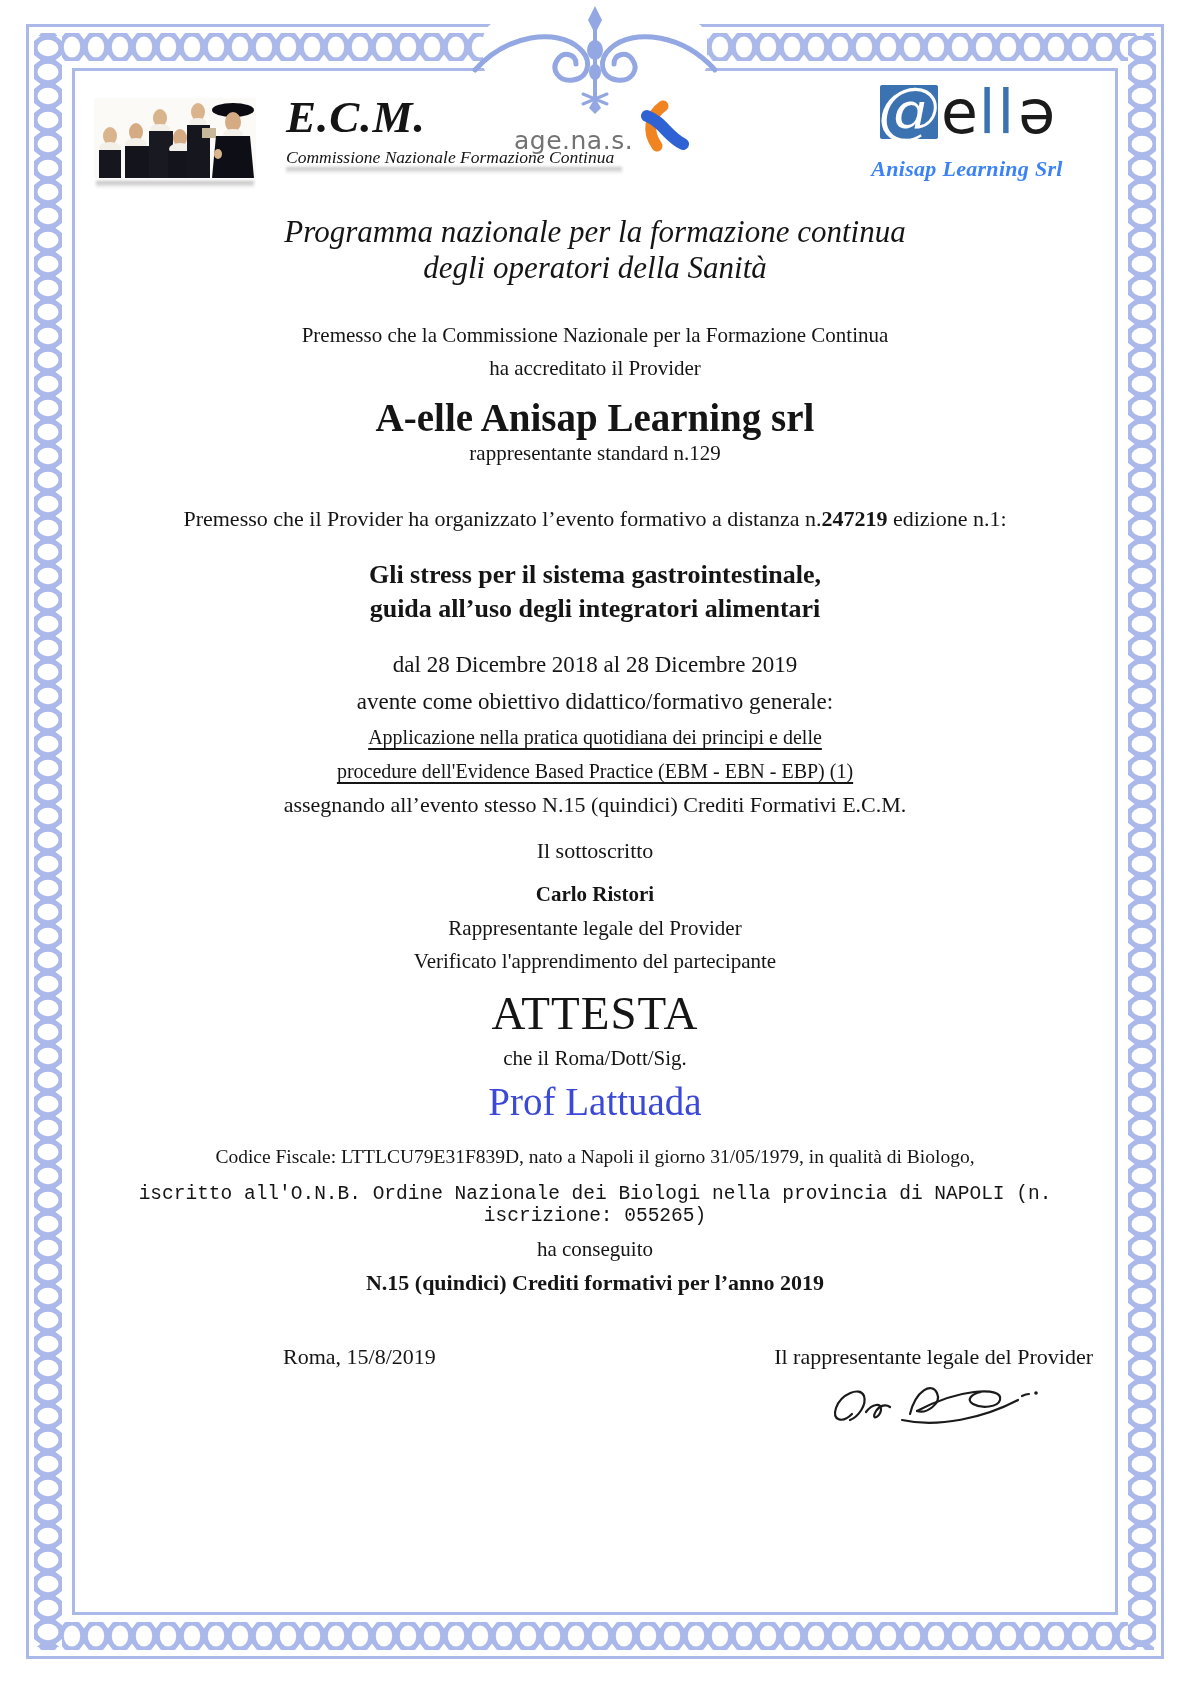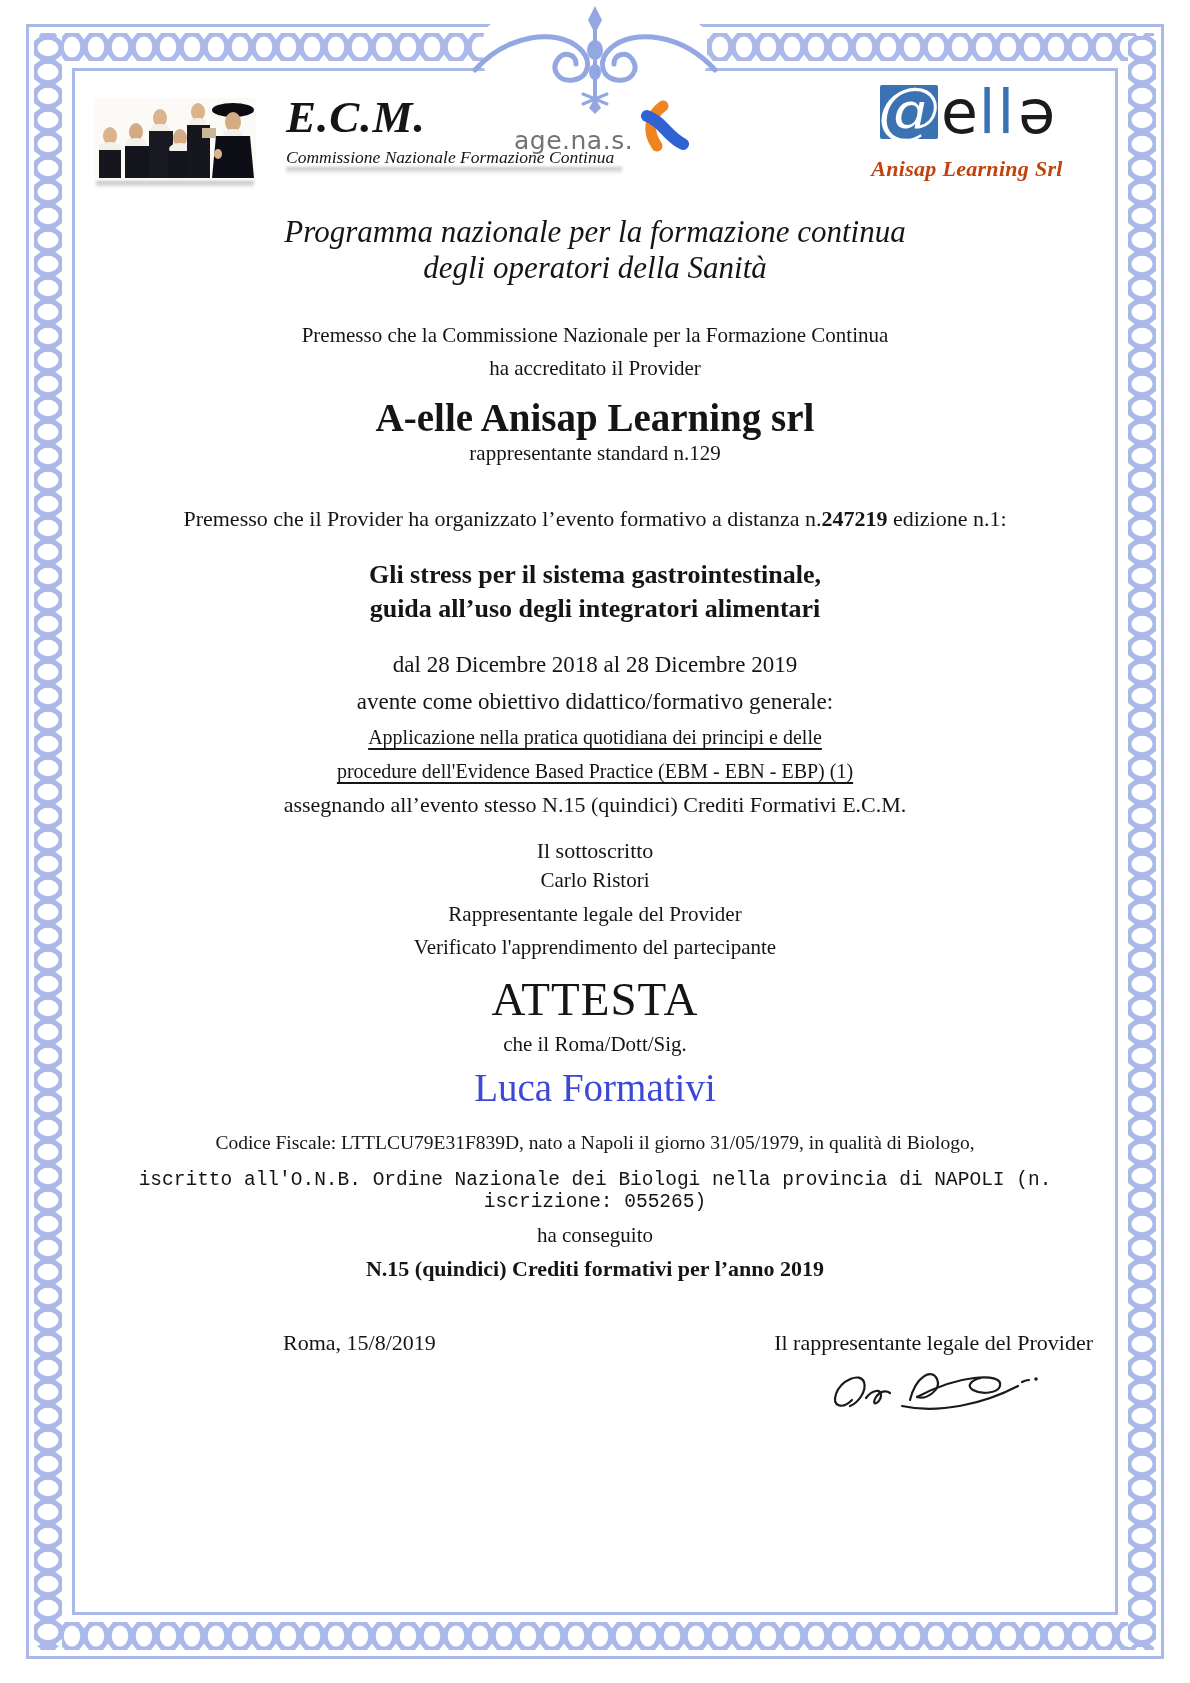--- a/index.html
+++ b/index.html
@@ -33,35 +33,35 @@
      background:linear-gradient(to bottom,rgba(90,90,90,.4),rgba(255,255,255,0));filter:blur(1.5px);}
   .agenas{position:absolute;left:424px;top:6px;display:flex;align-items:center;}
   .agenas-label{font-family:"DejaVu Sans",sans-serif;font-size:25px;color:#737373;letter-spacing:.5px;margin-top:26px;}
   .aelle{position:absolute;right:8px;top:-6px;width:250px;text-align:center;}
   .aelle-row{display:flex;align-items:center;justify-content:center;gap:3px;}
   .at-box{width:58px;height:54px;background:#3a72b2;display:flex;align-items:center;justify-content:center;overflow:hidden;border-radius:2px;}
   .at-box span{font-family:"DejaVu Serif",serif;font-style:italic;font-size:62px;color:#ffffff;line-height:1;margin-top:-4px;}
   .elle{font-family:"DejaVu Sans",sans-serif;font-size:60px;line-height:1;letter-spacing:-1px;}
   .elle .blk{color:#1b1b1b;}
   .elle .blu{color:#3a72b2;letter-spacing:2px;padding:0 2px;}
-  .aelle-sub{font-size:22px;font-weight:bold;font-style:italic;color:#c2410c;margin-top:14px;letter-spacing:.3px;}
+  .aelle-sub{font-size:22px;font-weight:bold;font-style:italic;color:#3b82f6;margin-top:14px;letter-spacing:.3px;}
   
   .content{position:absolute;left:85px;right:85px;top:198px;text-align:center;}
   .doc-title{font-size:31px;font-style:italic;line-height:1.15;margin-top:16px;}
   .intro{font-size:21px;line-height:1.55;margin-top:34px;}
   .provider-name{font-size:39px;font-weight:bold;margin-top:14px;line-height:1.05;}
   .accreditation{font-size:21px;margin-top:2px;}
   .premise{font-size:22px;margin-top:40px;}
   .course{font-size:26px;font-weight:bold;line-height:1.3;margin-top:26px;}
   .dates{font-size:23px;margin-top:26px;}
   .objective-intro{font-size:23px;margin-top:11px;text-align:center;}
   .objective{font-size:20px;margin-top:11px;text-decoration:underline;text-underline-offset:4px;}
   .credits-line{font-size:22px;margin-top:9px;}
   .sottoscritto{font-size:22px;margin-top:20px;}
-  .signer-name{font-size:21px;font-weight:normal;margin-top:4px;}
+  .signer-name{font-size:21px;font-weight:bold;margin-top:18px;}
   .signer-role{font-size:21px;margin-top:9px;}
   .verified{font-size:21px;margin-top:8px;}
   .attesta{font-size:47px;margin-top:12px;letter-spacing:1px;}
   .che-il{font-size:21px;margin-top:6px;}
   .participant{font-size:39px;margin-top:8px;}
   .fiscal{font-size:19.5px;margin-top:22px;}
   .registry{font-size:19.5px;margin-top:15px;font-family:Liberation Mono, monospace;}
   .achieved{font-size:21px;margin-top:10px;}
   .credits-final{font-size:22px;font-weight:bold;margin-top:8px;}
   .footer-row{display:flex;align-items:flex-start;margin-top:48px;text-align:left;}
@@ -224,21 +224,21 @@
     <div class="objective">procedure dell'Evidence Based Practice (EBM - EBN - EBP) (1)</div>
     <div class="credits-line">assegnando all’evento stesso N.15 (quindici) Crediti Formativi E.C.M.</div>
 
     <div class="sottoscritto">Il sottoscritto</div>
     <div class="signer-name">Carlo Ristori</div>
     <div class="signer-role">Rappresentante legale del Provider</div>
     <div class="verified">Verificato l'apprendimento del partecipante</div>
 
     <div class="attesta">ATTESTA</div>
     <div class="che-il">che il Roma/Dott/Sig.</div>
-    <div class="participant" style="color:#3c49d6;">Luca Formativi</div>
+    <div class="participant" style="color:#3c49d6;">Prof Lattuada</div>
 
     <div class="fiscal">Codice Fiscale: LTTLCU79E31F839D, nato a Napoli il giorno 31/05/1979, in qualità di Biologo,</div>
     <div class="registry">iscritto all'O.N.B. Ordine Nazionale dei Biologi nella provincia di NAPOLI (n. iscrizione: 055265)</div>
     <div class="achieved">ha conseguito</div>
     <div class="credits-final">N.15 (quindici) Crediti formativi per l’anno 2019</div>
 
     <div class="footer-row">
       <div class="place-date">Roma, 15/8/2019</div>
       <div class="rep-block">
         <div class="rep-label">Il rappresentante legale del Provider</div>

